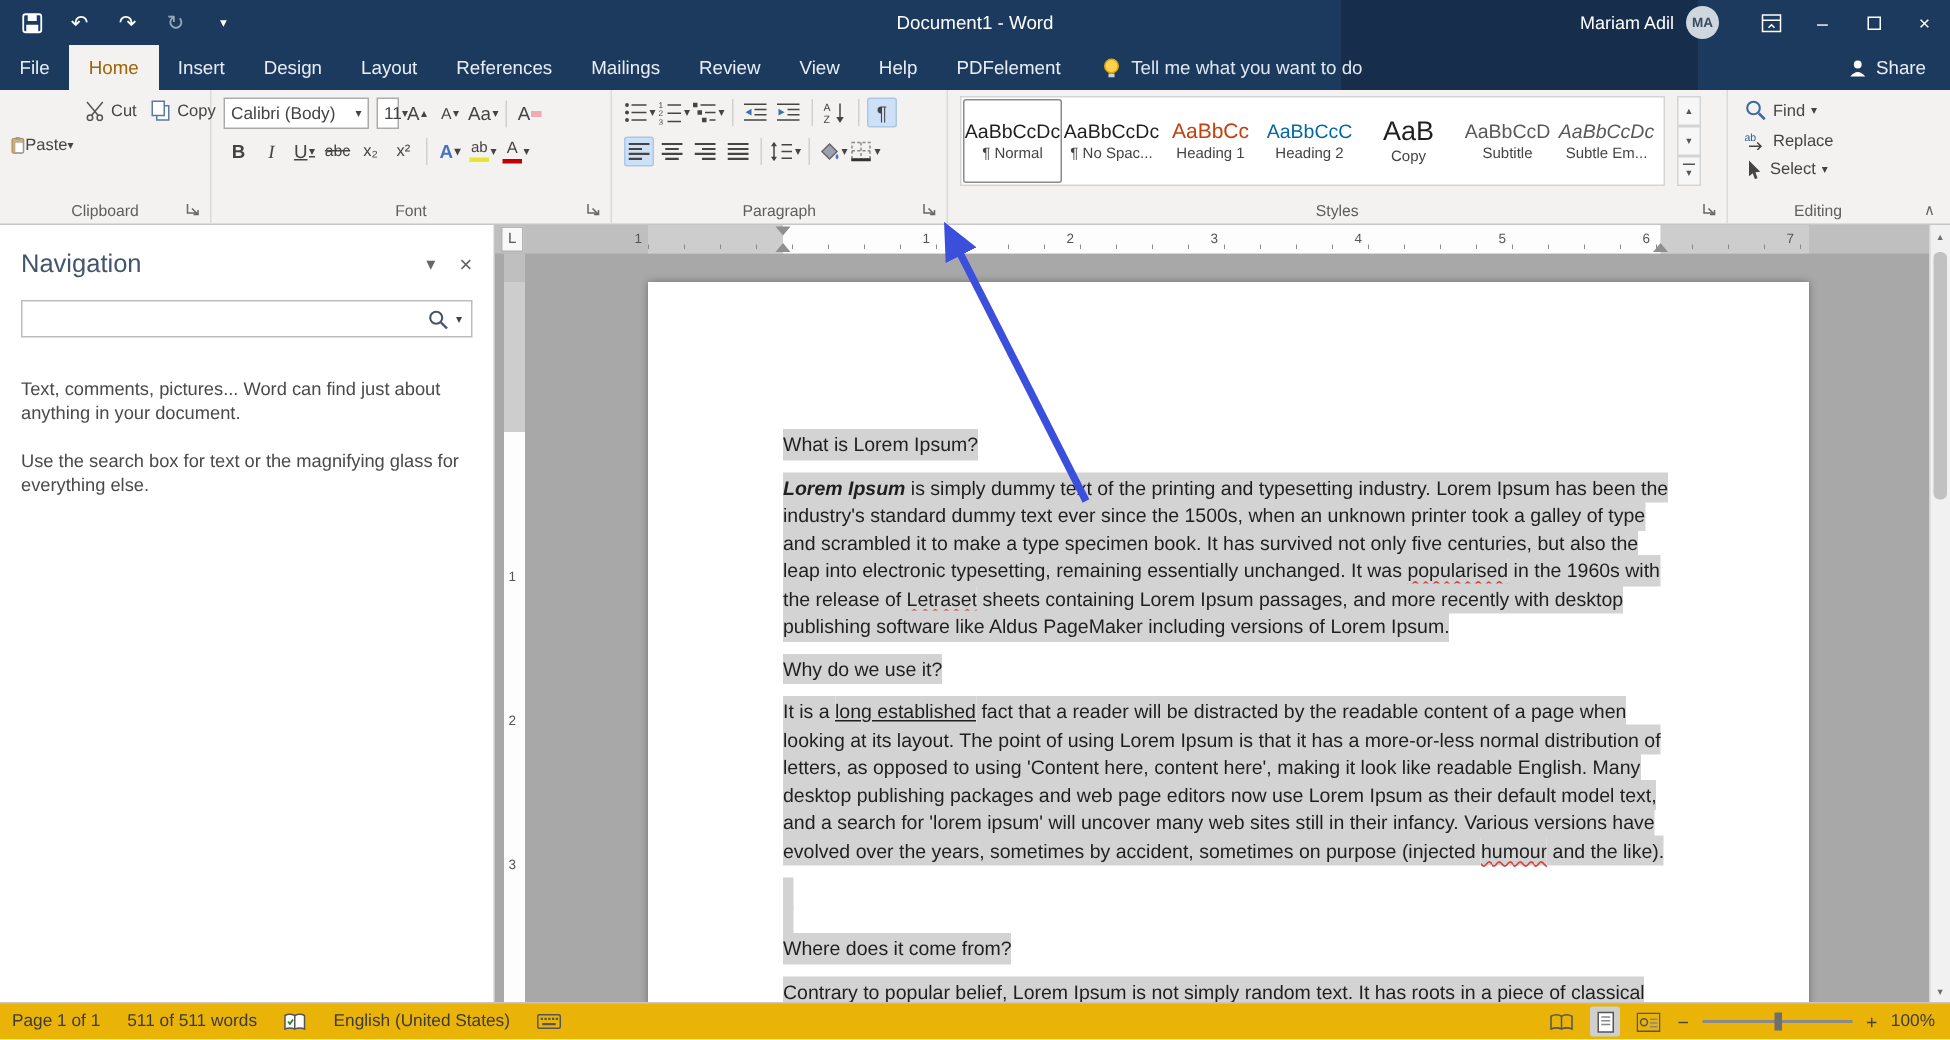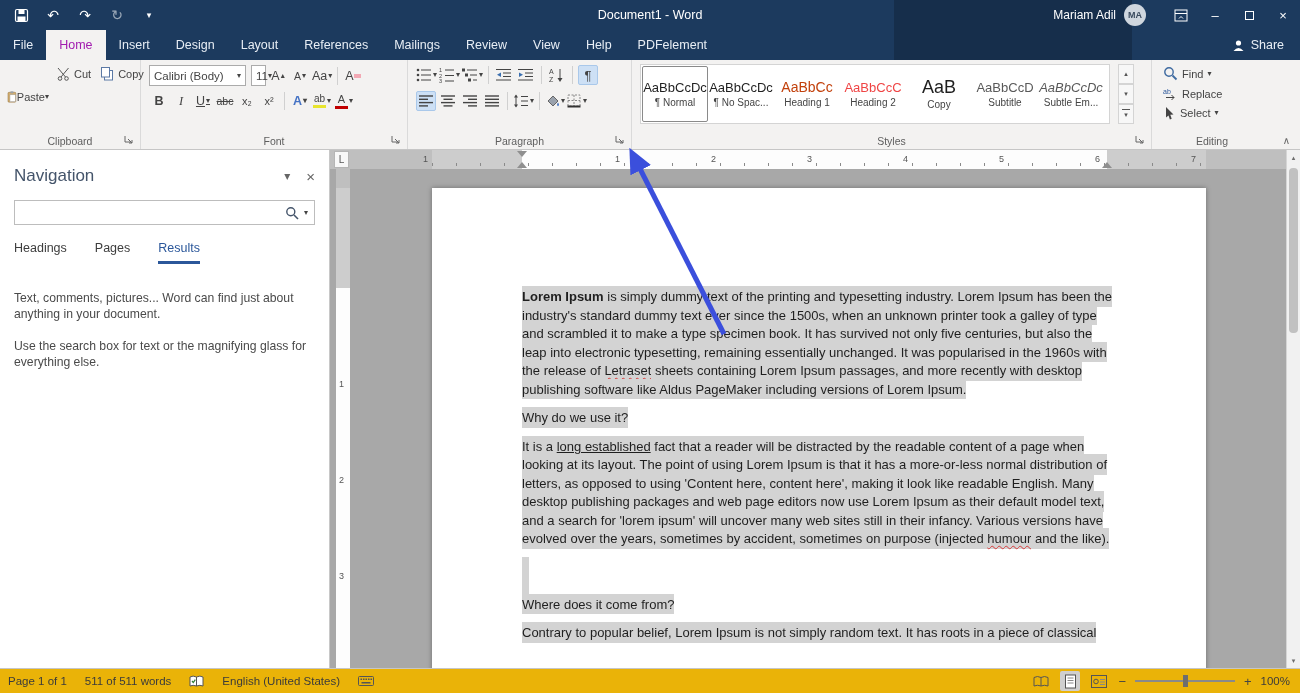--- a/index.html
+++ b/index.html
@@ -17,21 +17,21 @@
   .tb-right { margin-left:auto; display:flex; align-items:center; }
   .user-name { font-size:12px; margin-right:8px; }
   .avatar { width:22px; height:22px; border-radius:50%; background:#cfd6de; color:#3a4a5e; font-size:9px; font-weight:bold; display:flex; align-items:center; justify-content:center; margin-right:18px; }
   .winbtn { width:34px; height:30px; display:flex; align-items:center; justify-content:center; color:#fff; font-size:13px; cursor:pointer; }
   .restore-box { width:9px; height:9px; border:1px solid #fff; display:inline-block; }
 
   
   .tabrow { position:absolute; top:30px; left:0; right:0; height:30px; background:#1c3a5e; display:flex; align-items:stretch; color:#e8eef5; font-size:12.5px; }
   .tabs { display:flex; }
   .tab { padding:0 13px; display:flex; align-items:center; cursor:pointer; white-space:nowrap; }
-  .tab.active { background:#f3f2f1; color:#a21caf; }
+  .tab.active { background:#f3f2f1; color:#a16207; }
   .tellme { display:flex; align-items:center; gap:6px; margin-left:14px; color:#dfe7f2; white-space:nowrap; }
   .share { margin-left:auto; display:flex; align-items:center; gap:6px; padding:0 16px; cursor:pointer; }
 
   
   .ribbon { position:absolute; top:60px; left:0; right:0; height:90px; background:#f3f2f1; border-bottom:1px solid #c6c6c6; color:#444; font-size:11px; }
   .grp { position:absolute; top:0; bottom:0; border-right:1px solid #dadada; }
   .grp-clipboard { left:0; width:141px; }
   .grp-font { left:141px; width:267px; }
   .grp-paragraph { left:408px; width:224px; }
   .grp-styles { left:632px; width:520px; }
@@ -59,21 +59,21 @@
   .colorbar { display:flex; flex-direction:column; align-items:center; line-height:1; }
   .colorbar .bar { width:13px; height:3px; margin-top:1px; }
   .bar-yellow { background:#e8e52e; }
   .bar-red { background:#c00000; }
   .eff { color:#4472c4; font-weight:bold; }
   .gallery { position:absolute; left:8px; top:4px; width:470px; height:60px; background:#fff; border:1px solid #d4d4d4; display:flex; align-items:stretch; padding:1px; }
   .styleitem { width:66px; display:flex; flex-direction:column; align-items:center; justify-content:center; gap:3px; cursor:pointer; border:1px solid transparent; border-radius:2px; }
   .styleitem.sel { border:1px solid #8a8a8a; }
   .sprev { font-size:13px; color:#1f1f1f; line-height:1; }
   .sprev.h1 { color:#c2410c; font-size:14px; }
-  .sprev.h2 { color:#ef4444; }
+  .sprev.h2 { color:#0369a1; }
   .sprev.title { font-size:18px; }
   .sprev.subtitle { color:#595959; }
   .sprev.subtle { color:#595959; font-style:italic; }
   .slabel { font-size:10px; color:#444; white-space:nowrap; }
   .galscroll { position:absolute; left:486px; top:4px; width:16px; height:60px; display:flex; flex-direction:column; }
   .galbtn { flex:1; border:1px solid #d4d4d4; background:#f7f7f7; display:flex; align-items:center; justify-content:center; font-size:7px; color:#555; cursor:pointer; }
   .more-line { width:8px; border-top:1px solid #555; display:block; margin-bottom:1px; }
   .editcol { position:absolute; left:8px; top:5px; display:flex; flex-direction:column; gap:4px; }
   .collapse-ribbon { position:absolute; right:10px; bottom:3px; font-size:10px; color:#666; cursor:pointer; }
 
@@ -104,21 +104,21 @@
   .tabsel { position:absolute; left:4px; top:1px; width:15px; height:17px; background:#f8f8f8; border:1px solid #b5b5b5; display:flex; align-items:center; justify-content:center; font-size:10px; color:#555; cursor:pointer; }
   .vruler { position:absolute; left:6px; top:19px; width:14px; bottom:0; background:#bfbfbf; }
   .vruler .vm-strip { position:absolute; left:0; right:0; top:19px; height:100px; background:#cdcdcd; }
   .vruler .v-active { position:absolute; left:0; right:0; top:119px; bottom:0; background:#fdfdfd; }
   .vnum { position:absolute; left:3px; font-size:9px; color:#555; }
   .page { position:absolute; left:102px; top:38px; width:774px; height:650px; background:#fff; box-shadow:0 0 5px rgba(0,0,0,0.35); }
   .pagecontent { padding:100px 90px 0 90px; }
   .para { font-size:13px; line-height:18.5px; color:#1f1f1f; margin-bottom:10px; }
   .para.spacer { margin-bottom:0; }
   .para span.hl { background:#d3d3d3; padding:2.8px 0; }
-  .para span.b { font-weight:bold; }
+  .para span.b { font-weight:bold;font-style:italic; }
   .para span.ul { text-decoration:underline; }
   .para span.sq { text-decoration:underline; text-decoration-style:wavy; text-decoration-color:#d83b3b; text-decoration-thickness:1px; text-underline-offset:2px; }
 
   
   .vscroll { position:absolute; right:0; top:150px; width:14px; bottom:25px; background:#f1f1f1; border-left:1px solid #d5d5d5; }
   .vs-arrow { position:absolute; left:0; right:0; height:15px; display:flex; align-items:center; justify-content:center; font-size:7px; color:#6d6d6d; cursor:pointer; }
   .vs-up { top:0; } .vs-down { bottom:0; }
   .vs-thumb { position:absolute; left:2px; right:2px; top:18px; height:165px; background:#c1c1c1; border-radius:4px; cursor:grab; }
 
   
@@ -185,20 +185,27 @@
         <div class="tab">Insert</div>
         <div class="tab">Design</div>
         <div class="tab">Layout</div>
         <div class="tab">References</div>
         <div class="tab">Mailings</div>
         <div class="tab">Review</div>
         <div class="tab">View</div>
         <div class="tab">Help</div>
         <div class="tab">PDFelement</div>
       </div>
+    <div class="tellme">
+      <svg class="ic" width="14" height="15" viewBox="0 0 14 15">
+          <circle cx="7" cy="6" r="4.5" fill="#ffd24d" stroke="#e3a600"></circle>
+          <rect x="5" y="11" width="4" height="2.5" fill="#c9d1da"></rect>
+        </svg>
+      <span>Tell me what you want to do</span>
+    </div>
     <div class="share">
       <svg class="ic" width="13" height="13" viewBox="0 0 13 13">
           <circle cx="6.5" cy="4" r="2.6" fill="#fff"></circle>
           <path d="M1.5,12 q5,-6 10,0 z" fill="#fff"></path>
         </svg>
       <span>Share</span>
     </div>
   </div>
 
   <div class="ribbon">
@@ -541,25 +548,20 @@
       <span class="hbtn" style="font-size:15px">×</span>
     </div>
     <div class="navsearch">
       <input type="text" style="">
       <svg class="ic" width="14" height="14" viewBox="0 0 14 14">
           <circle cx="5.8" cy="5.8" r="4" fill="none" stroke="#44546a" stroke-width="1.4"></circle>
           <line x1="9" y1="9" x2="13" y2="13" stroke="#44546a" stroke-width="1.6"></line>
         </svg>
       <span class="car" style="margin-left:5px">▾</span>
     </div>
-    <div class="navtabs">
-        <div class="navtab">Headings</div>
-        <div class="navtab">Pages</div>
-        <div class="navtab active">Results</div>
-      </div>
     <div class="navhint">Text, comments, pictures... Word can find just about anything in your document.</div>
     <div class="navhint">Use the search box for text or the magnifying glass for everything else.</div>
   </div>
 
   <div class="docarea">
     <div class="hruler">
       <div class="m-strip" style="left:102px;width:90px;"></div>
       <div class="m-strip" style="left:777px;width:99px;"></div>
       <div class="active-strip"></div>
       <div class="hr-ticks"></div>
@@ -578,20 +580,21 @@
     <div class="tabsel">L</div>
     <div class="vruler">
       <div class="vm-strip"></div>
       <div class="v-active"></div>
     <span class="vnum" style="top: 210px;">1</span>
         <span class="vnum" style="top: 306px;">2</span>
         <span class="vnum" style="top: 402px;">3</span>
       </div>
     <div class="page">
       <div class="pagecontent">
+          <div class="para heading"><span class="hl">What is Lorem Ipsum?</span></div>
           <div class="para body"><span class="hl b">Lorem Ipsum</span><span class="hl"> is simply dummy text of the printing and typesetting industry. Lorem Ipsum has been the industry's standard dummy text ever since the 1500s, when an unknown printer took a galley of type and scrambled it to make a type specimen book. It has survived not only five centuries, but also the leap into electronic typesetting, remaining essentially unchanged. It was </span><span class="hl sq">popularised</span><span class="hl"> in the 1960s with the release of </span><span class="hl sq">Letraset</span><span class="hl"> sheets containing Lorem Ipsum passages, and more recently with desktop publishing software like Aldus PageMaker including versions of Lorem Ipsum.</span></div>
           <div class="para heading"><span class="hl">Why do we use it?</span></div>
           <div class="para body"><span class="hl">It is a </span><span class="hl ul">long established</span><span class="hl"> fact that a reader will be distracted by the readable content of a page when looking at its layout. The point of using Lorem Ipsum is that it has a more-or-less normal distribution of letters, as opposed to using 'Content here, content here', making it look like readable English. Many desktop publishing packages and web page editors now use Lorem Ipsum as their default model text, and a search for 'lorem ipsum' will uncover many web sites still in their infancy. Various versions have evolved over the years, sometimes by accident, sometimes on purpose (injected </span><span class="hl sq">humour</span><span class="hl"> and the like).</span></div>
           <div class="para spacer"><span class="hl">&nbsp;&nbsp;</span></div>
           <div class="para spacer"><span class="hl">&nbsp;&nbsp;</span></div>
           <div class="para heading"><span class="hl">Where does it come from?</span></div>
           <div class="para body"><span class="hl">Contrary to popular belief, Lorem Ipsum is not simply random text. It has roots in a piece of classical</span></div>
         </div>
     </div>
   </div>

